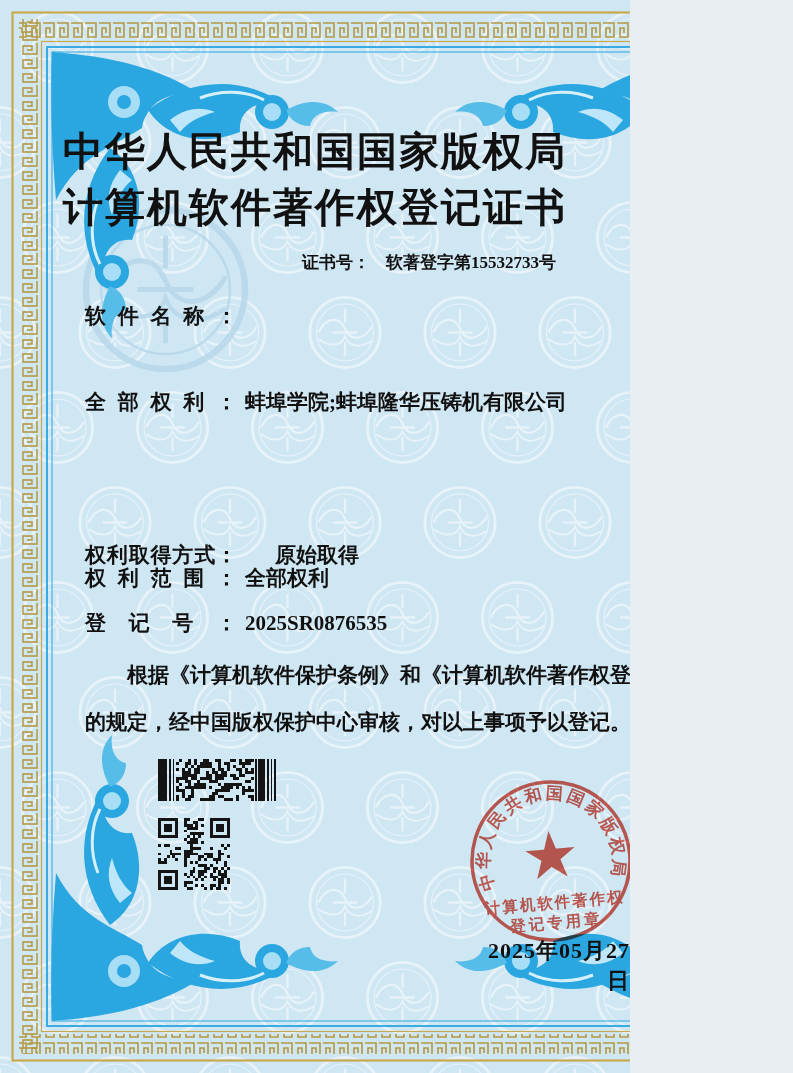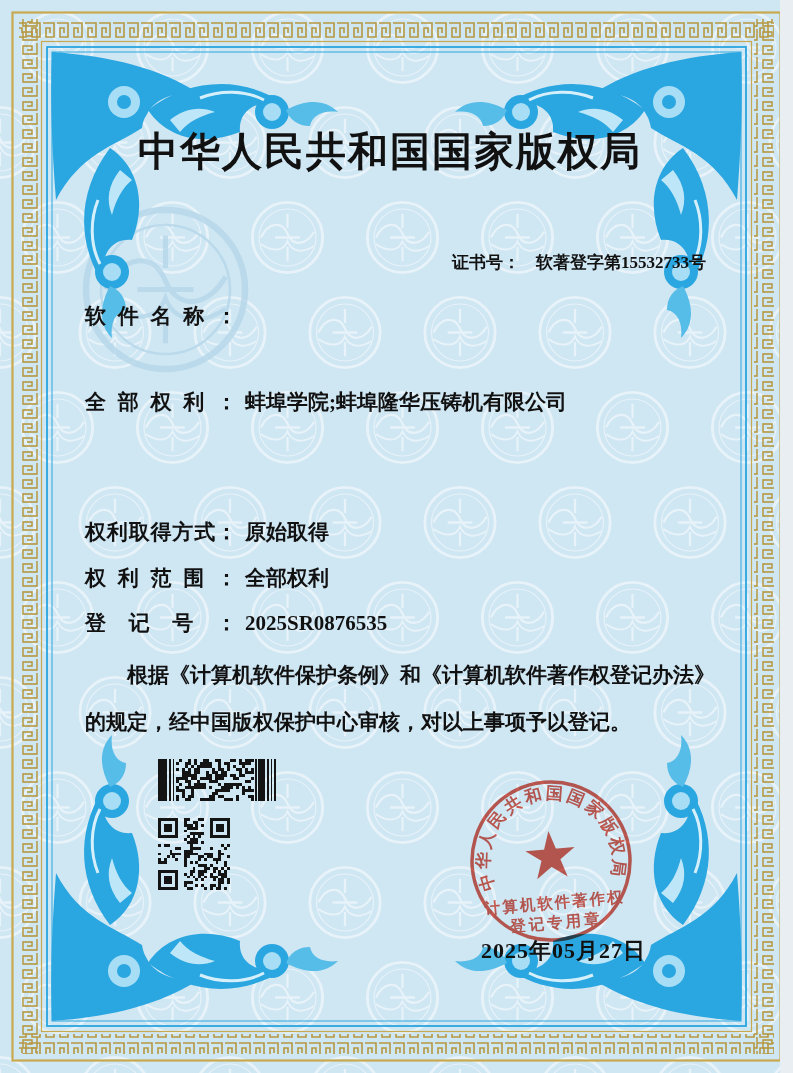--- a/index.html
+++ b/index.html
@@ -1,34 +1,34 @@
 <!DOCTYPE html>
 <html><head>
 <meta charset="utf-8">
 <style>
   html,body{margin:0;padding:0;background:#e8eef2;}
   .page{
-    position:relative;width:780px;height:1073px;overflow:hidden;
+    position:relative;width:630px;height:1073px;overflow:hidden;
     background:#cfe6f3;
     font-family:"Liberation Serif","DejaVu Serif",serif;
     color:#111;
   }
   .bg{position:absolute;left:0;top:0;z-index:0;}
   .layer{position:absolute;z-index:2;}
   .title{left:0;right:0;text-align:center;font-weight:bold;font-size:40px;letter-spacing:2px;white-space:nowrap;}
   .title1{top:124px;}
   .title2{top:180px;}
   .certno{top:251px;right:74px;font-size:17px;font-weight:bold;white-space:nowrap;}
   .certno .lbl{margin-right:16px;}
   .field{left:85px;font-size:21px;font-weight:bold;display:flex;align-items:center;}
   .field .lbl{flex:0 0 152px;width:152px;text-align:justify;text-align-last:justify;line-height:33px;}
   .field .val{margin-left:8px;line-height:33px;max-width:480px;}
   .f1{top:300px;}
   .f2{top:386px;}
-  .f3{top:516px;}
+  .f3{top:539px;gap:30px;}
   .f4{top:562px;}
   .f5{top:607px;}
   .para{left:85px;top:652px;width:630px;font-size:21px;font-weight:bold;
         line-height:47px;text-align:justify;text-indent:2em;}
   .date{left:481px;top:936px;font-size:22px;font-weight:bold;letter-spacing:1px;text-align:right;}
   .barcode{left:158px;top:759px;width:120px;height:42px;}
   .qrcode{left:158px;top:818px;width:72px;height:72px;}
   .seal{left:452px;top:764px;z-index:3;mix-blend-mode:multiply;opacity:.92;}
   .seal text{font-family:"Liberation Serif","DejaVu Serif",serif;font-weight:bold;}
 </style>
@@ -93,20 +93,21 @@
     <rect x="47" y="47" width="699" height="979" fill="none" stroke="#2aa5df" stroke-width="1.8"></rect>
     <rect x="52" y="52" width="689" height="969" fill="none" stroke="#2aa5df" stroke-width="1"></rect>
 
     <use href="#scroll" transform="translate(50,50)"></use>
     <use href="#scroll" transform="translate(743,50) scale(-1,1)"></use>
     <use href="#scroll" transform="translate(50,1023) scale(1,-1)"></use>
     <use href="#scroll" transform="translate(743,1023) scale(-1,-1)"></use>
   </svg>
 
   <div class="layer title title1">中华人民共和国国家版权局</div>
+  <div class="layer title title2">计算机软件著作权登记证书</div>
 
   <div class="layer certno">
     <span class="lbl">证书号：</span><span>软著登字第15532733号</span>
   </div>
 
   <div class="layer field f1">
     <span class="lbl">软件名称：</span>
   </div>
 
   <div class="layer field f2">

